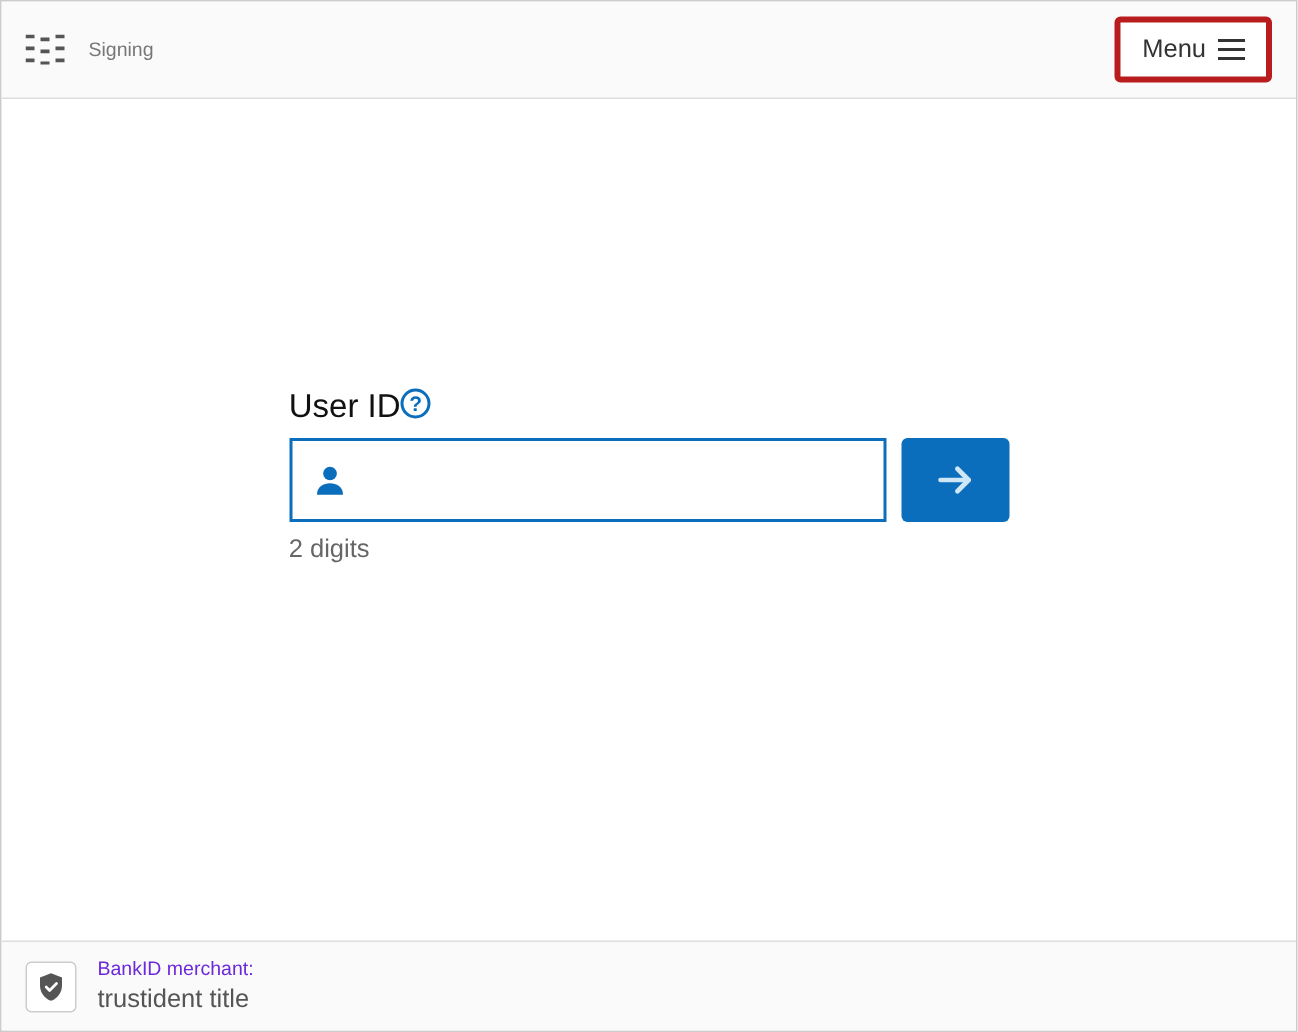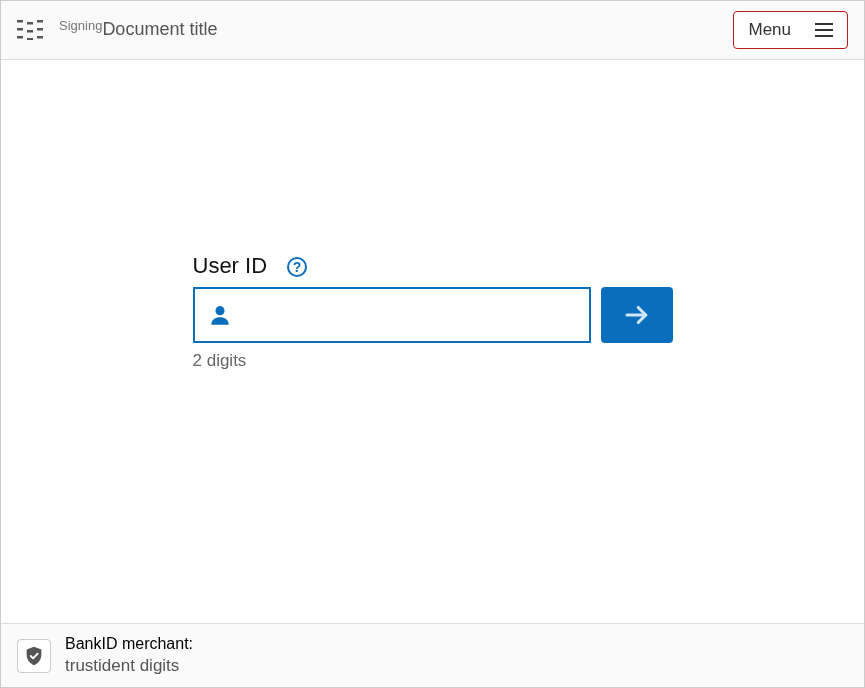--- a/index.html
+++ b/index.html
@@ -48,23 +48,23 @@
       font-size: 13px;
       color: #777;
     }
     .header-title {
       font-size: 18px;
       color: #555;
     }
     .menu-button {
       display: flex;
       align-items: center;
-      gap: 24px;
+      gap: 8px;
       padding: 8px 14px;
-      border: 1px solid #b91c1c;
+      border: 4px solid #b91c1c;
       border-radius: 4px;
       background: #fff;
       font-size: 17px;
       color: #333;
       cursor: pointer;
     }
     .hamburger {
       width: 18px;
       height: 14px;
       display: flex;
@@ -83,22 +83,21 @@
       display: flex;
       align-items: center;
       justify-content: center;
       padding-bottom: 60px;
     }
     .form-block {
       width: 480px;
     }
     .label-row {
       display: flex;
-      align-items: center;
-      gap: 20px;
+      gap: 0;
       margin-bottom: 8px;
     }
     .field-label {
       font-size: 22px;
       color: #111;
     }
     .help-icon {
       width: 20px;
       height: 20px;
       border: 2px solid #0a6ebd;
@@ -175,22 +174,22 @@
       align-items: center;
       justify-content: center;
       background: #fff;
     }
     .footer-text {
       display: flex;
       flex-direction: column;
       line-height: 1.3;
     }
     .footer-small {
-      font-size: 16px;
-      color: #000000;
+      font-size: 13px;
+      color: #6d28d9;
     }
     .footer-title {
       font-size: 17px;
       color: #555;
     }
   </style>
 </head>
 <body>
 
 <div class="header">
@@ -203,21 +202,20 @@
         <rect x="0" y="8" width="6" height="2.5" fill="#555"></rect>
         <rect x="10" y="10" width="6" height="2.5" fill="#555"></rect>
         <rect x="20" y="8" width="6" height="2.5" fill="#555"></rect>
         <rect x="0" y="16" width="6" height="2.5" fill="#555"></rect>
         <rect x="10" y="18" width="6" height="2.5" fill="#555"></rect>
         <rect x="20" y="16" width="6" height="2.5" fill="#555"></rect>
       </svg>
     </div>
     <div class="header-text">
       <span class="header-small">Signing</span>
-      <span class="header-title">Document title</span>
     </div>
   </div>
   <button class="menu-button">
     <span>Menu</span>
     <span class="hamburger">
       <span></span>
         <span></span>
         <span></span>
     </span>
   </button>
@@ -252,15 +250,15 @@
 
 <div class="footer">
   <div class="shield-box">
     <svg viewBox="0 0 24 24" width="22" height="22">
       <path d="M12 2 L20 5 L20 11 C20 16 16.5 20.5 12 22 C7.5 20.5 4 16 4 11 L4 5 Z" fill="#555"></path>
       <polyline points="8.5 12 11 14.5 16 9.5" fill="none" stroke="#fff" stroke-width="2" stroke-linecap="round" stroke-linejoin="round"></polyline>
     </svg>
   </div>
   <div class="footer-text">
     <span class="footer-small">BankID merchant:</span>
-    <span class="footer-title">trustident digits</span>
+    <span class="footer-title">trustident title</span>
   </div>
 </div>
 
 </body></html>

